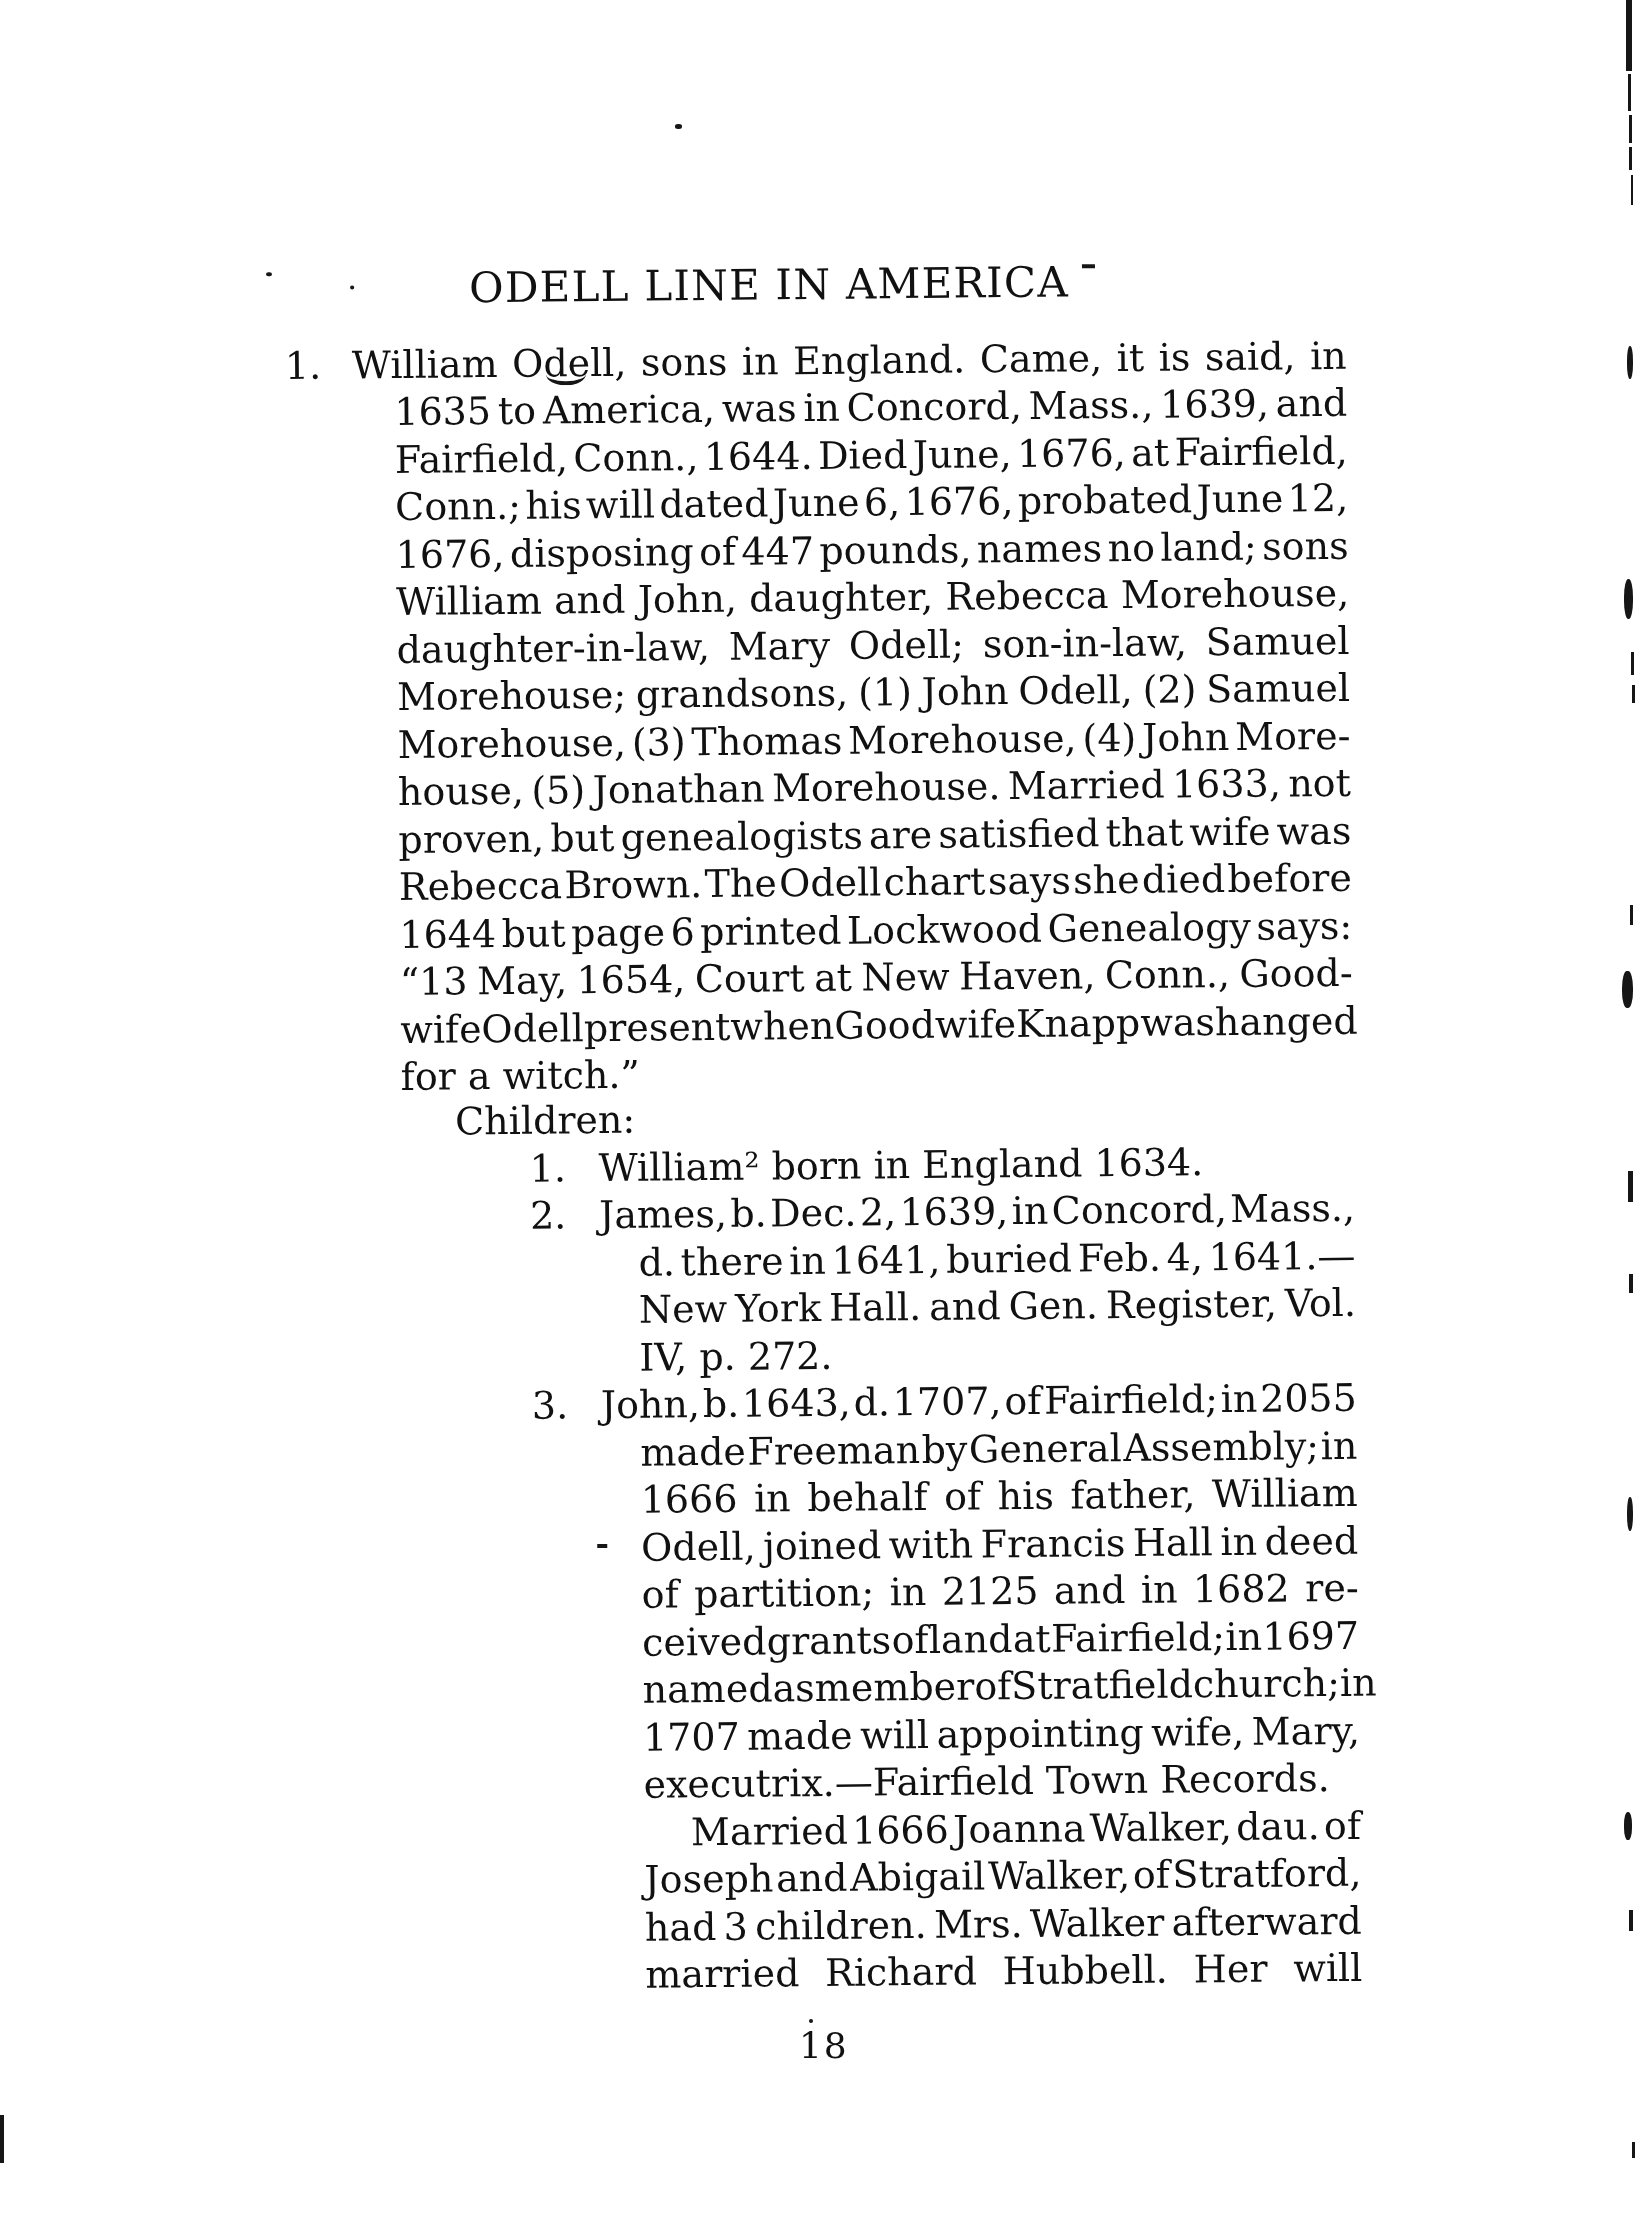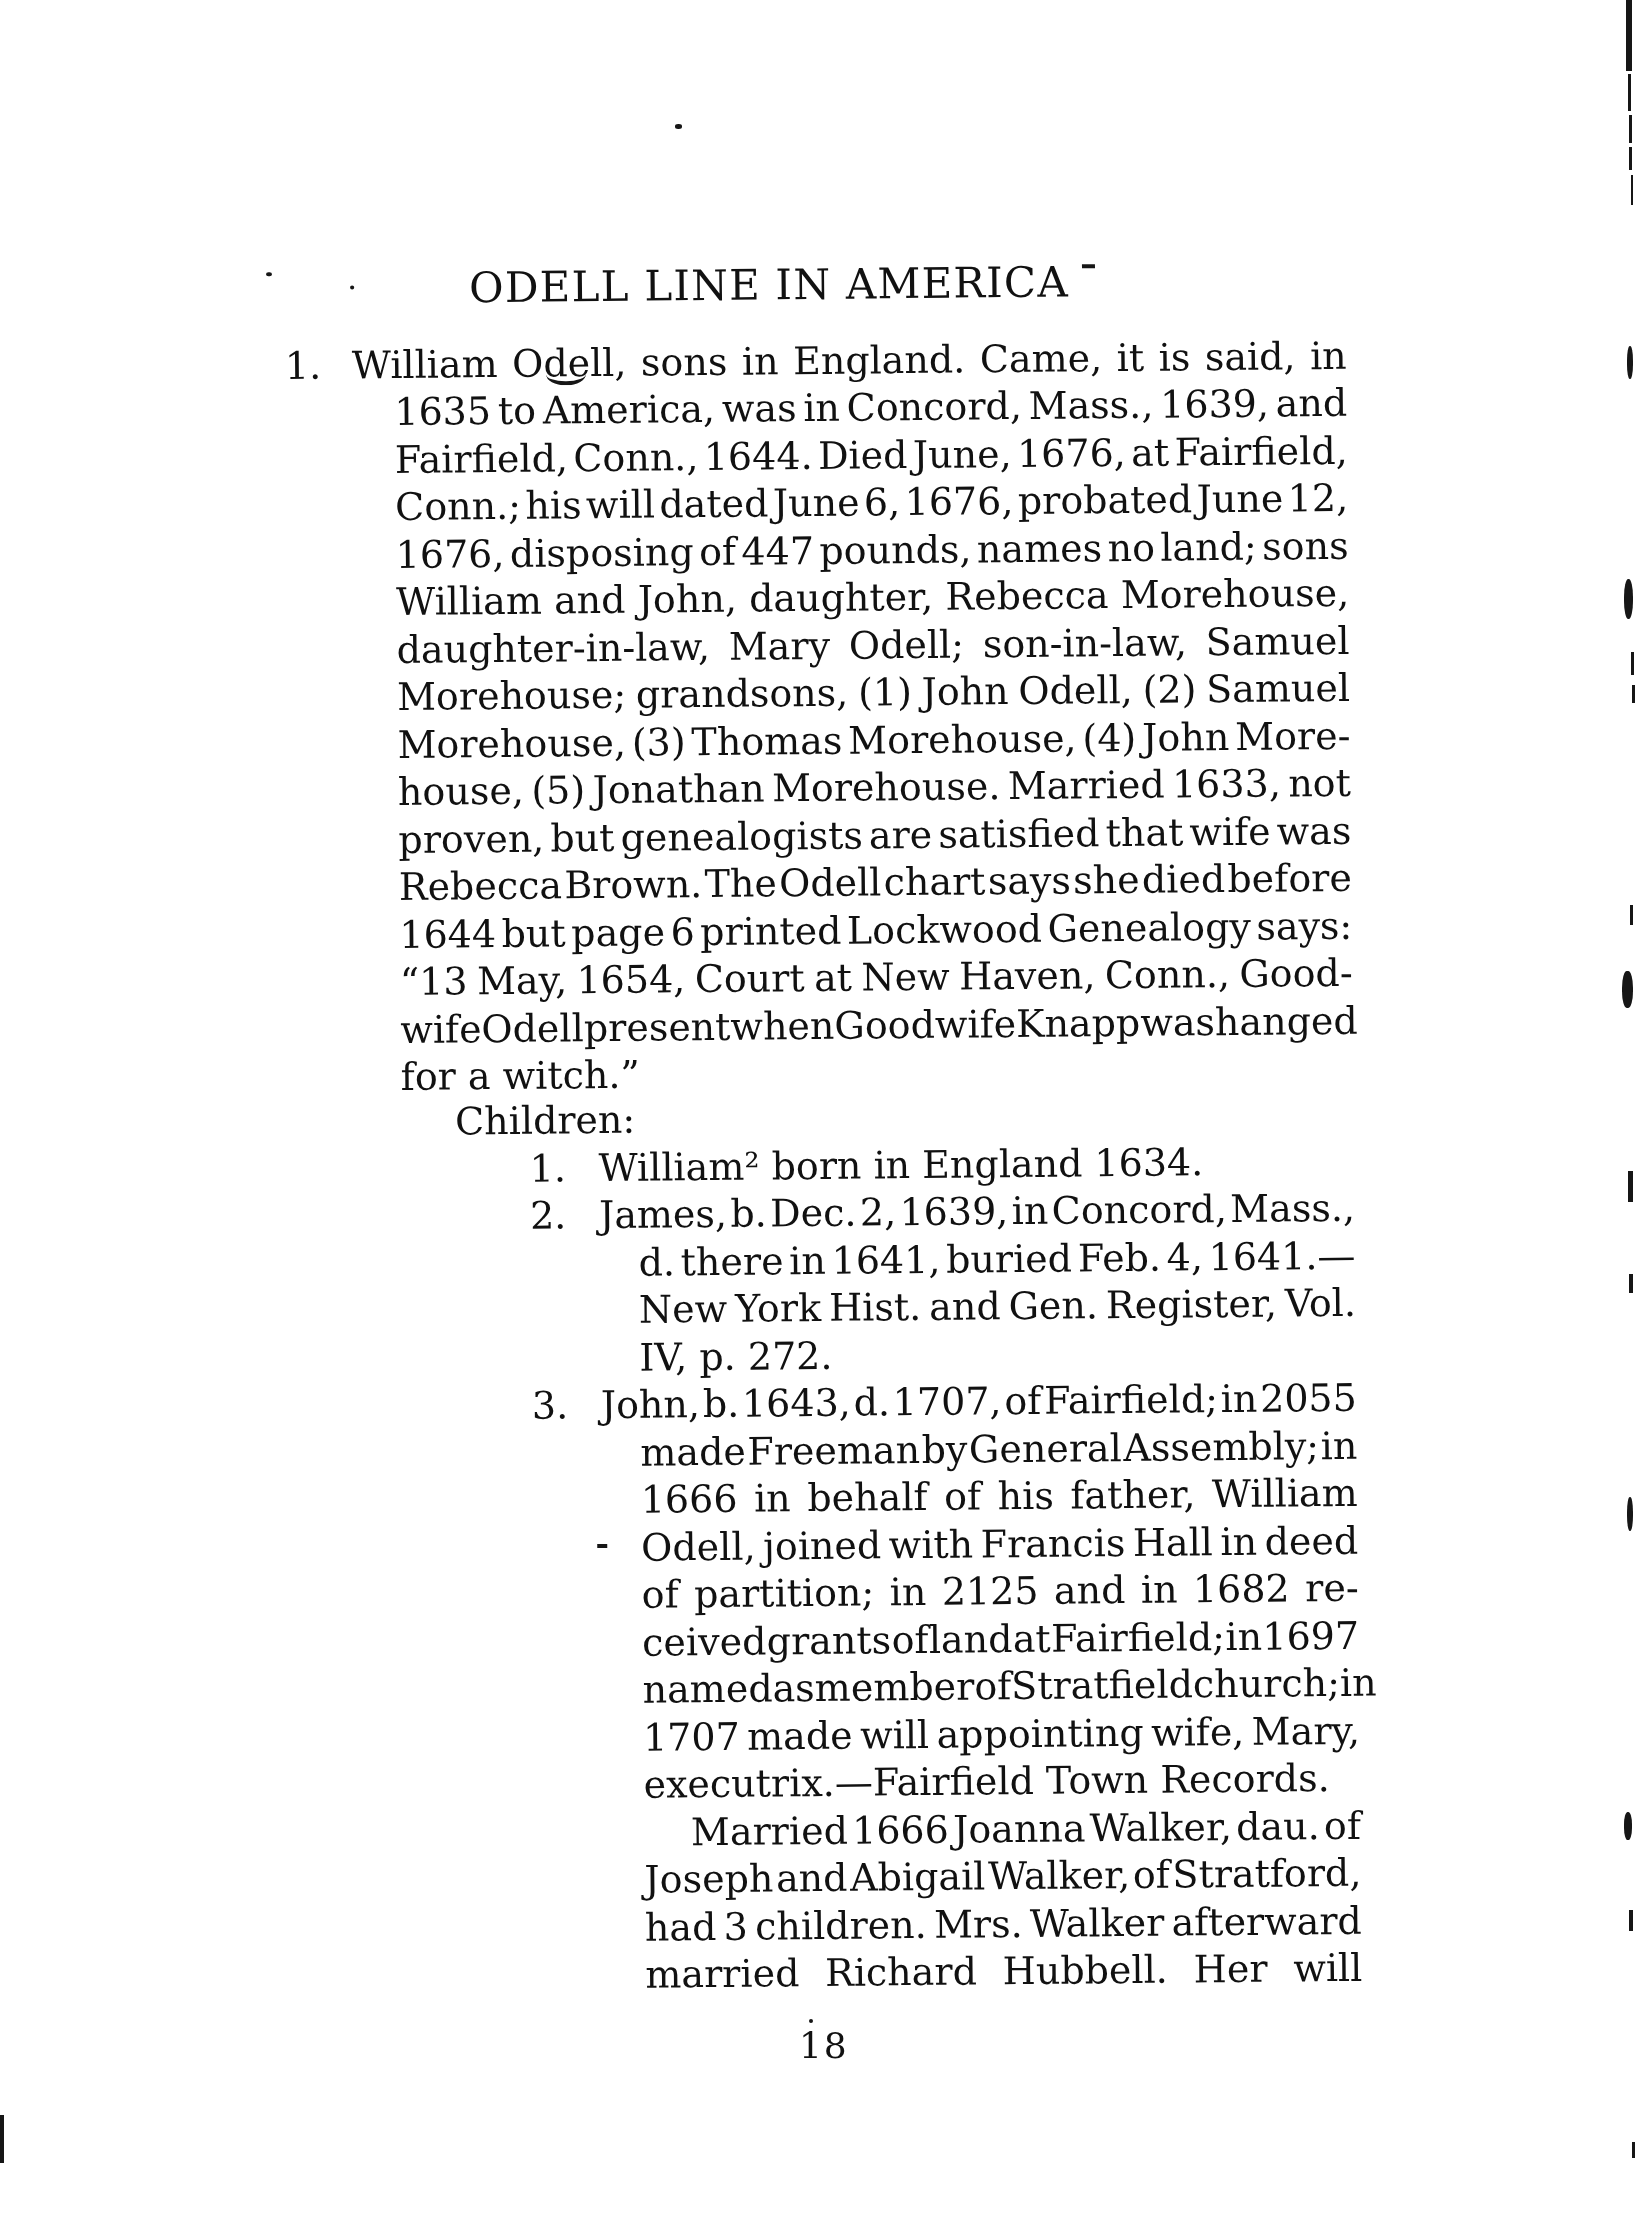--- a/index.html
+++ b/index.html
@@ -228,21 +228,21 @@
           <span>in</span>
           <span>1641,</span>
           <span>buried</span>
           <span>Feb.</span>
           <span>4,</span>
           <span>1641.—</span>
         </div>
         <div class="tl j" style="left: 636px; top: 1286px; width: 717px;">
           <span>New</span>
           <span>York</span>
-          <span>Hist.</span>
+          <span>Hall.</span>
           <span>and</span>
           <span>Gen.</span>
           <span>Register,</span>
           <span>Vol.</span>
         </div>
         <div class="tl" style="left: 636px; top: 1334px; width: 717px;">IV, p. 272.</div>
         <div class="tl j" style="left: 597px; top: 1381px; width: 756px;">
           <span>John,</span>
           <span>b.</span>
           <span>1643,</span>

